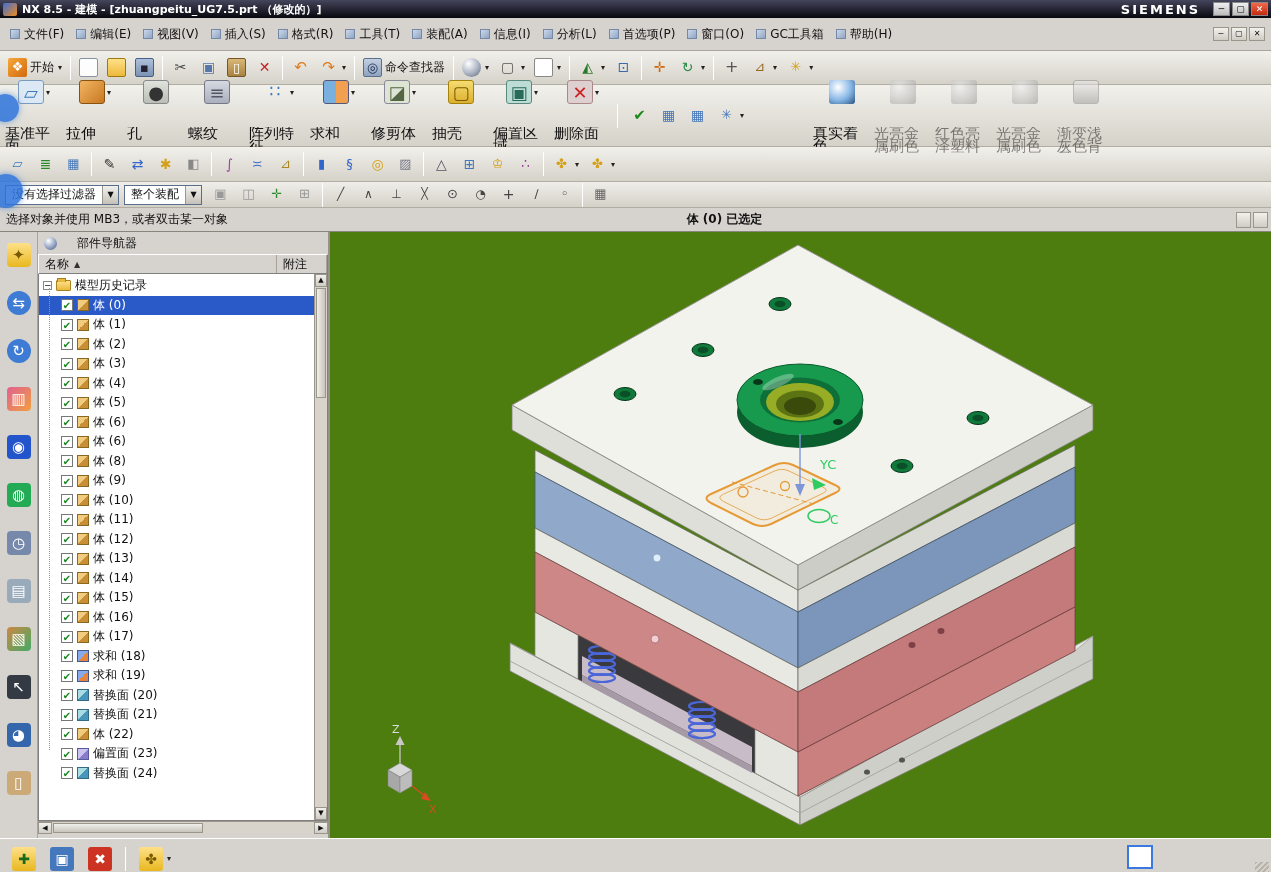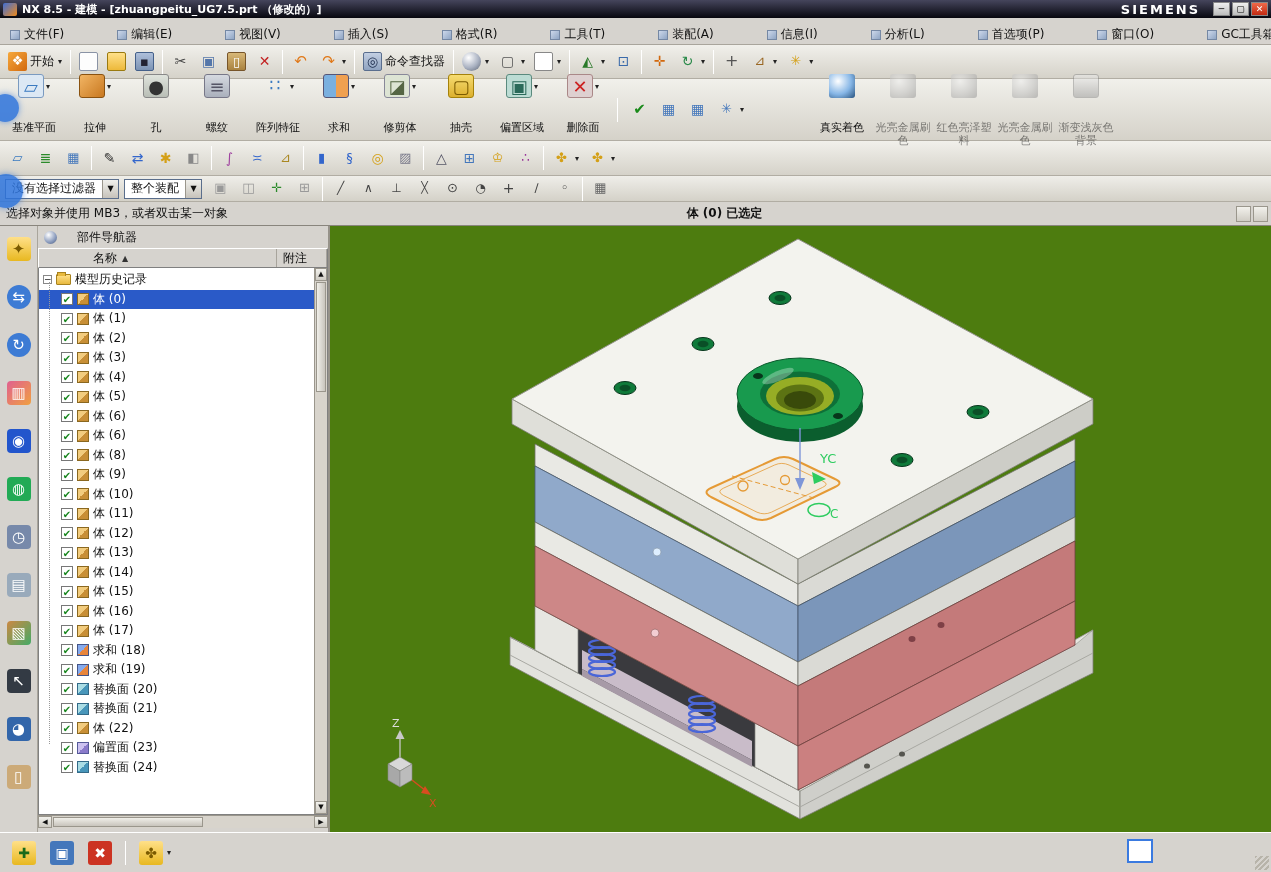--- a/index.html
+++ b/index.html
@@ -15,21 +15,21 @@
     border-radius:2px;flex:0 0 auto;}
   .t-title{font-size:11px;font-weight:bold;white-space:nowrap;}
   .brand{margin-left:auto;font-weight:bold;letter-spacing:2px;font-size:13px;}
   .winbtns{display:flex;gap:2px;margin-left:8px;}
   .winbtn{width:17px;height:14px;background:linear-gradient(#efefef,#bdbdbd);
     border:1px solid #888;font-size:9px;line-height:12px;text-align:center;color:#000;}
   .winbtn.close{background:linear-gradient(#f06a4a,#c22a12);color:#fff;font-weight:bold;}
 
   
   .menubar{height:27px;flex:0 0 27px;background:#d6d3ce;border-bottom:1px solid #a9a59c;
-    display:flex;align-items:flex-start;padding:4px 4px;gap:41px;}
+    display:flex;align-items:center;padding:16px 4px;}
   .menu-item{display:flex;align-items:center;gap:4px;padding:4px 6px;cursor:default;white-space:nowrap;}
   .mi-ic{width:10px;height:10px;background:linear-gradient(135deg,#cdd8ea,#8fa5c4);border:1px solid #7588a4;}
   .mdi-btns{margin-left:auto;display:flex;gap:2px;padding-right:2px;}
   .mdi-btn{width:16px;height:14px;border:1px solid #9a968c;background:linear-gradient(#f2f1ec,#cfccc4);
     font-size:8px;line-height:12px;text-align:center;}
 
   
   .tbrow{display:flex;align-items:center;background:linear-gradient(#f1f0eb,#d5d2c9);
     border-bottom:1px solid #b1ada3;padding:0 4px;gap:1px;}
   .row1{height:34px;flex:0 0 34px;}
@@ -42,21 +42,21 @@
   .tb-sep{width:1px;height:24px;background:#a19d93;border-right:1px solid #ffffff;margin:0 3px;flex:0 0 auto;}
   .dd{font-size:8px;color:#222;margin-left:1px;}
   .sph-gray{border-radius:50%;background:radial-gradient(circle at 35% 30%,#ffffff,#aab2c2 55%,#5a6272);}
   .sph-blue{border-radius:50%;background:radial-gradient(circle at 35% 30%,#ffffff,#86b6e6 55%,#27527e);}
   .sph-dis{border-radius:50%;background:radial-gradient(circle at 35% 30%,#eeeeee,#bbbbbb 55%,#8a8a8a);}
 
   
   .fbtn{display:flex;flex-direction:column;align-items:center;width:60px;padding:2px 0 1px 0;flex:0 0 auto;}
   .ficwrap{display:flex;align-items:center;gap:1px;height:26px;}
   .fic{width:26px;height:24px;line-height:23px;text-align:center;font-size:18px;border-radius:3px;}
-  .flabel{font-size:11px;line-height:13px;text-align:center;width:58px;word-break:break-all;
+  .flabel{font-size:15px;line-height:13px;text-align:left;width:58px;word-break:break-all;
     height:26px;overflow:hidden;margin-top:22px;}
   .fbtn.disabled{opacity:.5;}
   .midic{display:flex;align-items:center;gap:2px;margin:0 4px;}
   .spacer{width:58px;flex:0 0 aupx;}
 
   
   .selbar{height:26px;flex:0 0 26px;display:flex;align-items:center;gap:5px;padding:0 5px;
     background:linear-gradient(#efeee9,#d4d1c8);border-bottom:1px solid #b1ada3;}
   .dropdown{height:20px;display:flex;align-items:center;border:1px solid #5a6e8c;background:#fff;}
   .dval{padding:0 6px;font-size:12px;white-space:nowrap;}
@@ -77,21 +77,21 @@
   .res-ic{width:24px;height:24px;border-radius:4px;display:flex;align-items:center;justify-content:center;
     font-size:15px;color:#fff;flex:0 0 auto;}
 
   .navigator{width:292px;flex:0 0 292px;background:#d6d3ce;border-right:2px solid #969289;
     display:flex;flex-direction:column;}
   .nav-title{height:22px;flex:0 0 22px;display:flex;align-items:center;gap:20px;padding:0 6px;}
   .nav-title-ic{width:13px;height:13px;border-radius:50%;background:radial-gradient(circle at 35% 30%,#fff,#8899bb 60%,#445577);}
   .nav-cols{height:20px;flex:0 0 20px;display:flex;background:#d6d3ce;
     border:1px solid;border-color:#fff #808080 #808080 #fff;}
   .col{padding:2px 6px;display:flex;align-items:center;gap:5px;border-right:1px solid #a8a49c;}
-  .col-name{width:190px;margin-left:48px;}
+  .col-name{width:238px;}
   .col-note{flex:1;}
   .sort-ic{font-size:8px;color:#333;}
   .nav-body{flex:1;display:flex;background:#fff;border:1px solid #808080;border-top:none;min-height:0;}
   .tree{flex:1;overflow:hidden;padding-top:2px;position:relative;}
   .tree:before{content:"";position:absolute;left:10px;top:14px;bottom:70px;border-left:1px dotted #999;}
   .trow{height:19.5px;display:flex;align-items:center;gap:4px;font-size:12px;white-space:nowrap;}
   .trow.root{padding-left:4px;}
   .trow.item{padding-left:22px;}
   .trow.item.selected{background:#2a5ac8;color:#fff;}
   .expander{width:9px;height:9px;flex:0 0 auto;border:1px solid #888;background:#fff;

